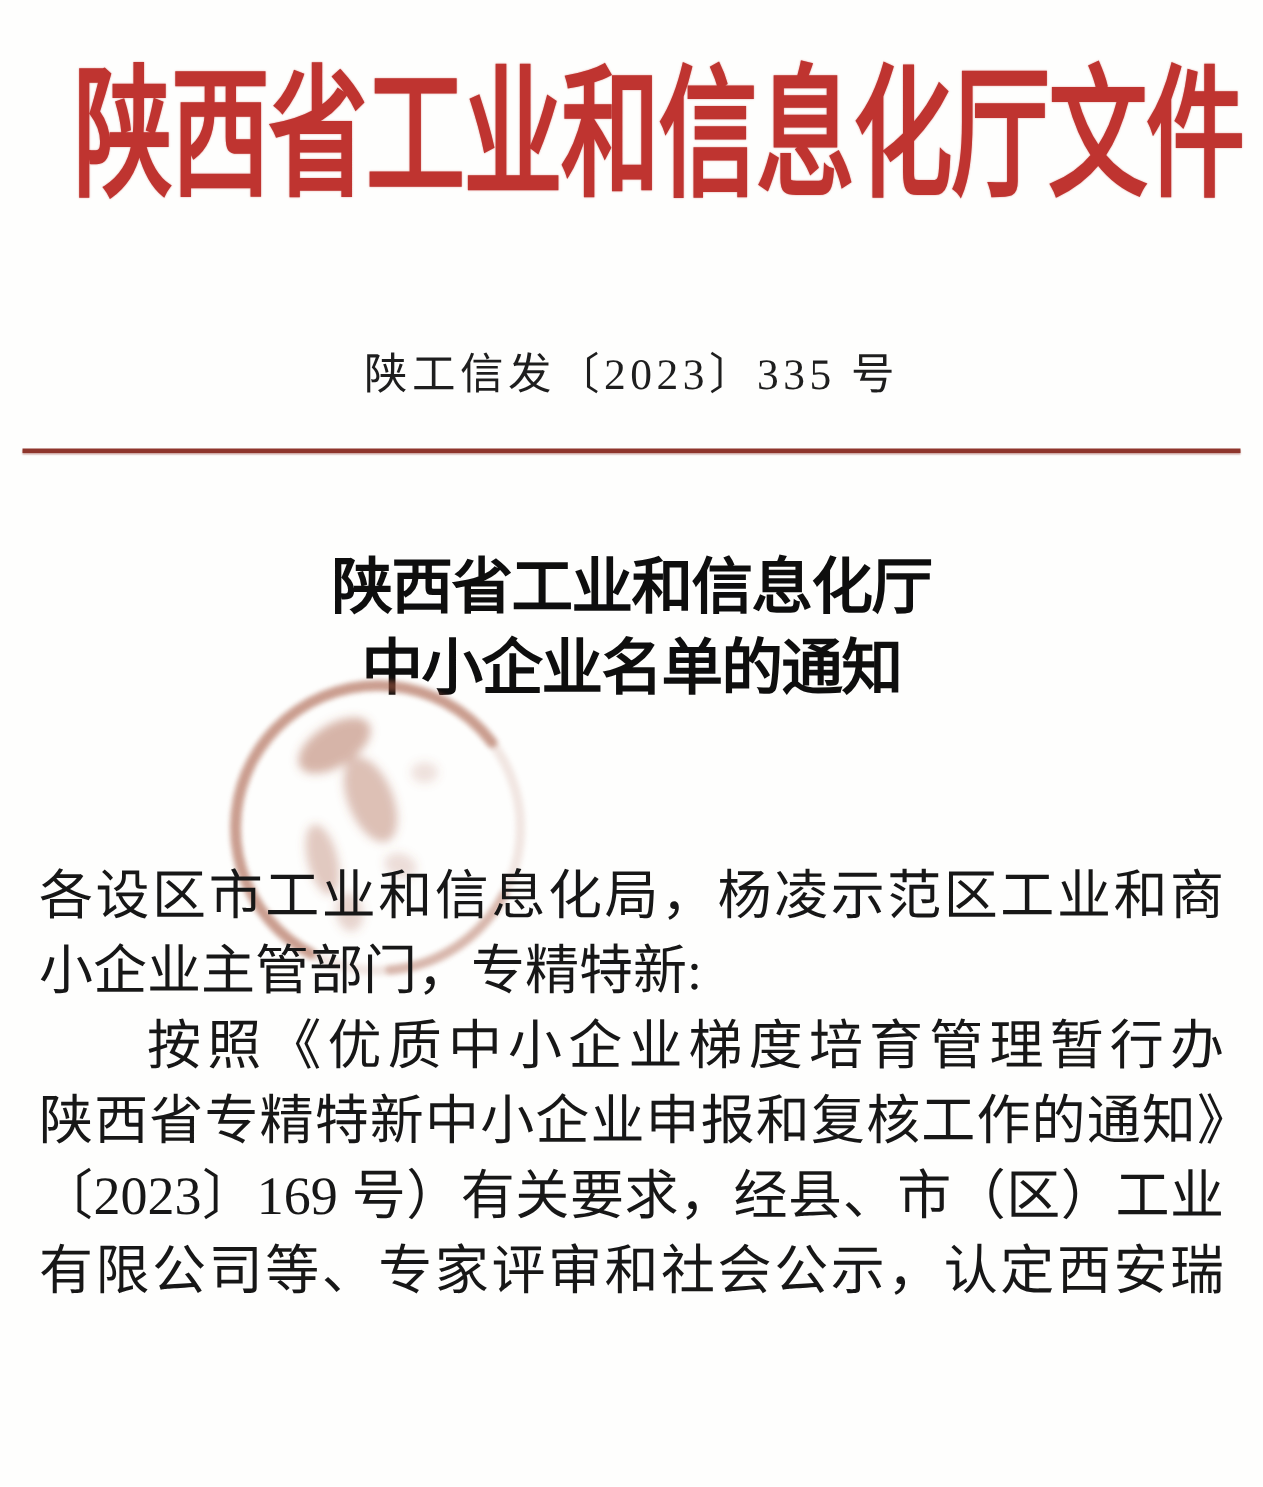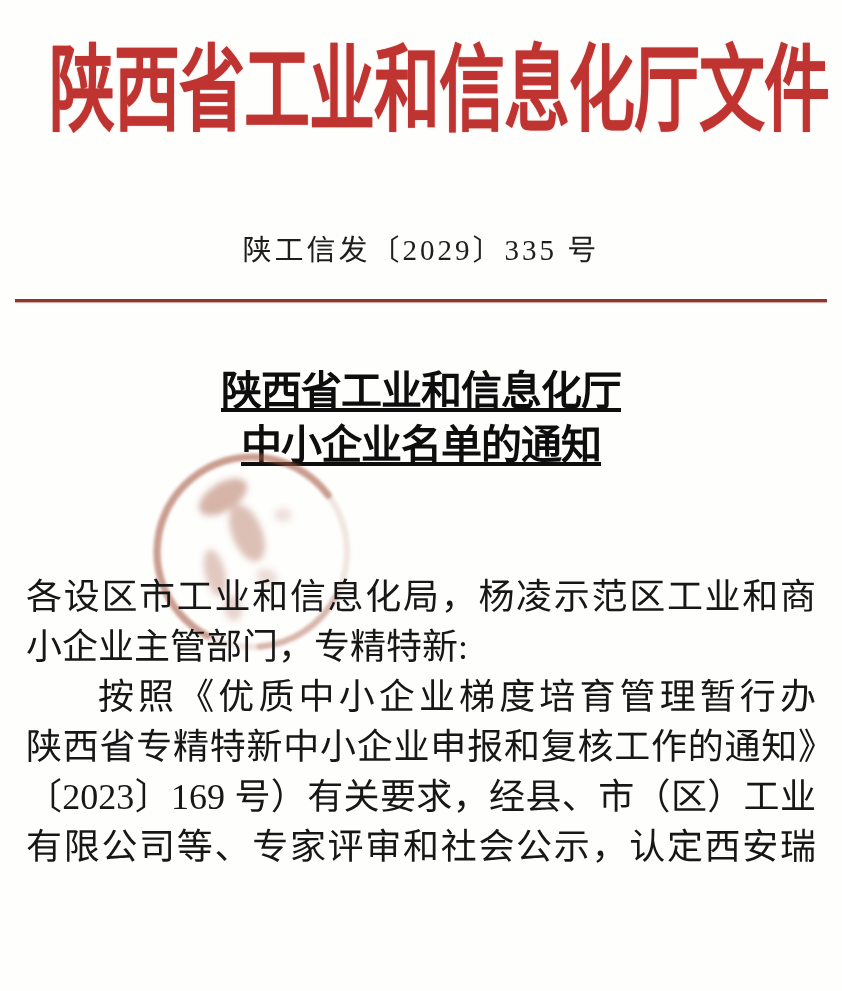--- a/index.html
+++ b/index.html
@@ -61,21 +61,20 @@
     text-align: center;
     color: #0e0e0e;
   }
   .doc-title .t-line {
     height: 54px;
     line-height: 54px;
     font-size: 41px;
     font-weight: 700;
     letter-spacing: -1px;
     white-space: nowrap;
-    text-decoration: underline;
   }
 
   
   .seal {
     position: absolute;
     top: 445px; left: 145px;
     width: 215px; height: 215px;
     pointer-events: none;
   }
 
@@ -103,21 +102,21 @@
 </style>
 </head>
 <body>
 
 <div class="page">
 
   <div class="banner">
     <span class="banner-text">陕西省工业和信息化厅文件</span>
   </div>
 
-  <div class="doc-number">陕工信发〔2029〕335 号</div>
+  <div class="doc-number">陕工信发〔2023〕335 号</div>
 
   <div class="red-rule"></div>
 
   <div class="doc-title">
     <div class="t-line">陕西省工业和信息化厅</div>
     <div class="t-line">中小企业名单的通知</div>
   </div>
 
   <svg class="seal" viewBox="0 0 215 215" xmlns="http://www.w3.org/2000/svg">
     <defs>

